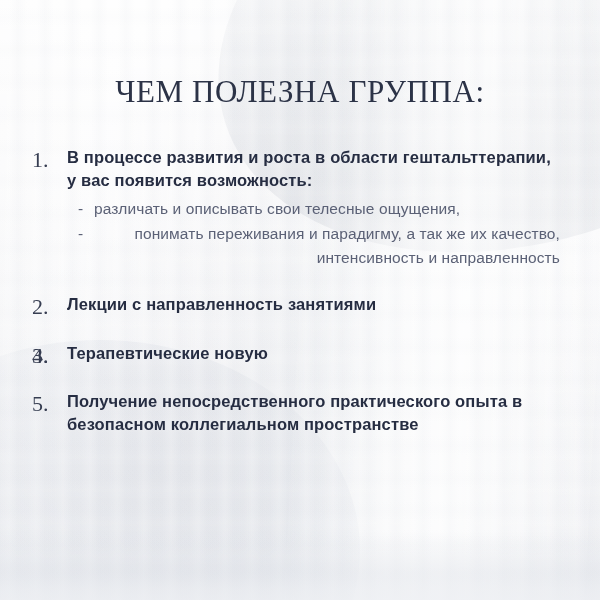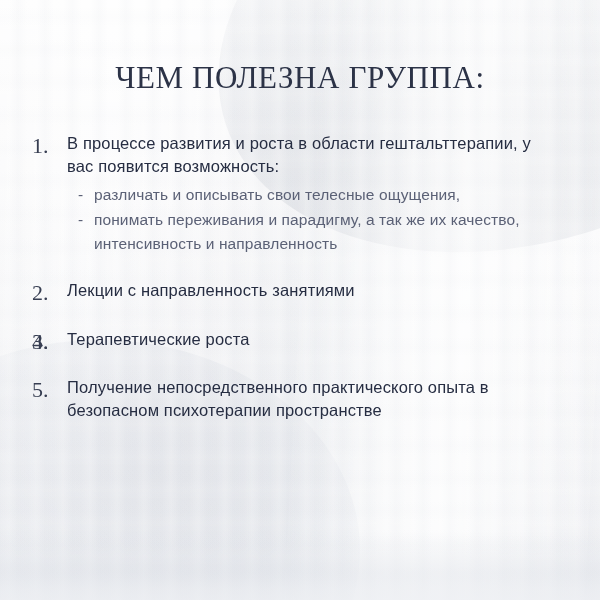--- a/index.html
+++ b/index.html
@@ -115,20 +115,21 @@
     background: linear-gradient(180deg,
                 rgba(228,231,236,0) 0%,
                 rgba(224,227,233,0.45) 60%,
                 rgba(236,238,242,0.75) 100%);
   }
 
   
   .content {
     position: absolute;
     inset: 0;
+    margin-top: 14px;
   }
 
   .title {
     position: absolute;
     top: 58px;
     left: 0;
     width: 600px;
     text-align: center;
     font-family: "Liberation Serif", "DejaVu Serif", serif;
     font-size: 31px;
@@ -156,21 +157,21 @@
     left: 32px;
     top: 1px;
     width: 30px;
     font-family: "Liberation Serif", "DejaVu Serif", serif;
     font-size: 22px;
     line-height: 25px;
     color: #373e52;
   }
   .item-text {
     font-family: "Liberation Sans", sans-serif;
-    font-weight: normal;
+    font-weight: bold;
     font-size: 16.5px;
     line-height: 23px;
     letter-spacing: 0.15px;
     color: #262d42;
   }
 
   .subs {
     margin-top: 5px;
     padding-left: 11px;
   }
@@ -189,21 +190,21 @@
     position: absolute;
     left: 0;
     top: 0;
     color: #5b6176;
   }
   .sub-text {
     display: inline;
   }
   
   .sub { text-indent: 0; }
-  .sub .sub-text { display: inline-block; }
+  .sub .sub-text { display: inline-block; text-align: right; }
 
   .item-2 { margin-bottom: 26px; }
   .item-3 { margin-bottom: 25px; }
   .item-4 { margin-bottom: 25px; }
 </style>
 </head>
 <body>
 
 <div id="slide">
 
@@ -241,23 +242,23 @@
         <div class="item-num">2.</div>
         <div class="item-text">Лекции с направленность занятиями</div>
       </div>
 
       <div class="item item-3">
         <div class="item-num">3.</div>
       </div>
 
       <div class="item item-4">
         <div class="item-num">4.</div>
-        <div class="item-text">Терапевтические роста</div>
+        <div class="item-text">Терапевтические новую</div>
       </div>
 
       <div class="item item-5">
         <div class="item-num">5.</div>
-        <div class="item-text">Получение непосредственного практического опыта в безопасном психотерапии пространстве</div>
+        <div class="item-text">Получение непосредственного практического опыта в безопасном коллегиальном пространстве</div>
       </div>
 
     </div>
   </div>
 </div>
 
 </body></html>

